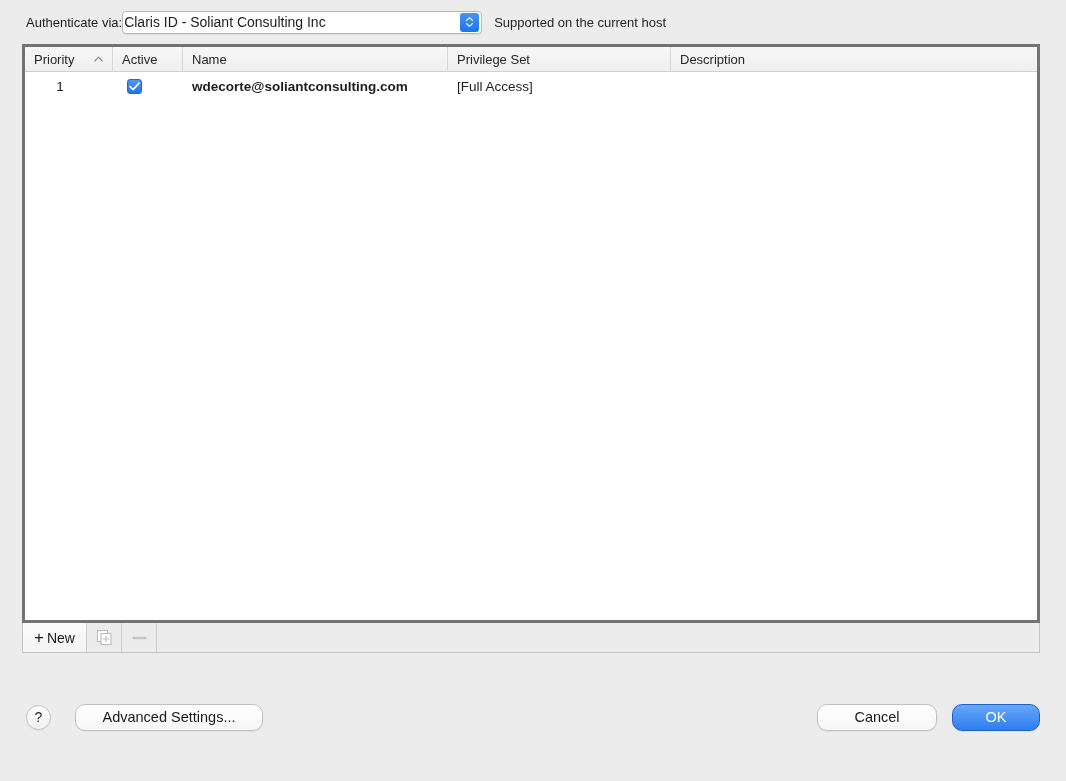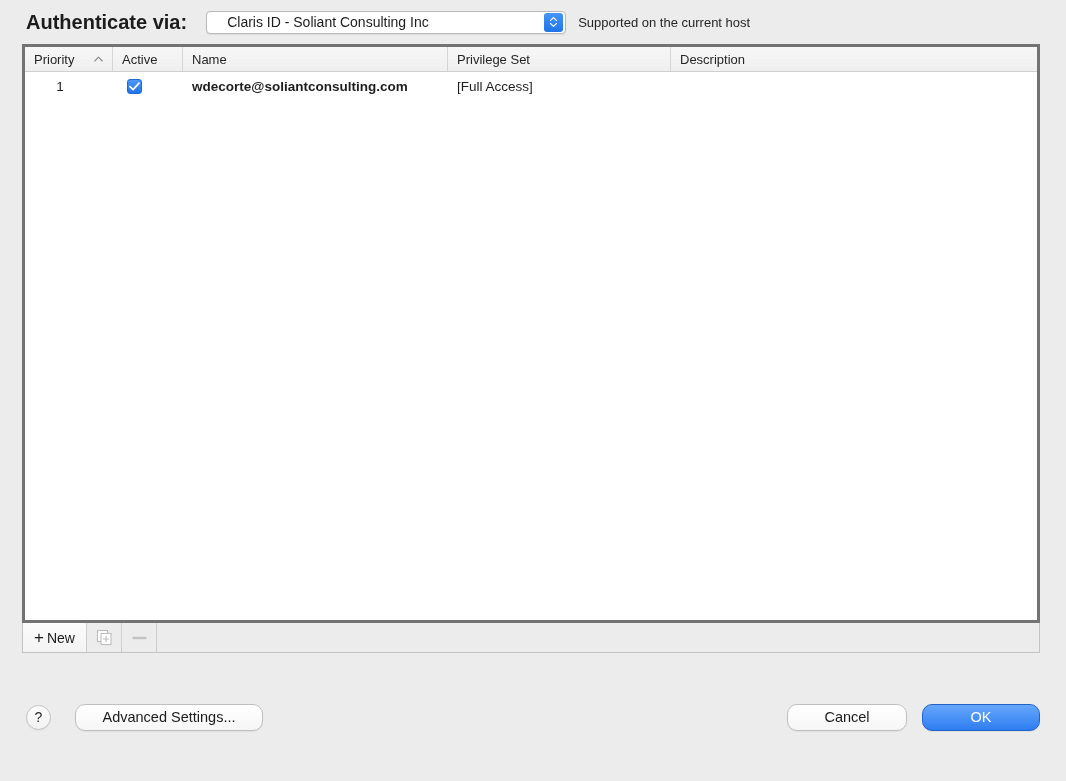--- a/index.html
+++ b/index.html
@@ -70,41 +70,41 @@
   
   #auth-row {
     flex: 0 0 auto;
     height: 44px;
     display: flex;
     align-items: center;
     padding: 0 0 0 26px;
     box-sizing: border-box;
   }
   #auth-label {
-    font-size: 20px;
-    font-weight: bold;
+    font-size: 13px;
+    font-weight: normal;
     color: #1c1c1c;
-    margin-right: 19px;
+    margin-right: 0;
   }
   #auth-select {
     position: relative;
     width: 360px;
     height: 23px;
     background: #ffffff;
     border: 1px solid #b9b9b9;
     border-radius: 4px;
     box-shadow: 0 1px 1px rgba(0,0,0,0.07);
     display: flex;
     align-items: center;
     box-sizing: border-box;
   }
   #auth-select-value {
     font-size: 14px;
     color: #1c1c1c;
-    padding-left: 20px;
+    padding-left: 1px;
     white-space: nowrap;
     overflow: hidden;
   }
   #auth-stepper {
     position: absolute;
     right: 2px;
     top: 1px;
     width: 19px;
     height: 19px;
     border-radius: 3px;
@@ -302,21 +302,21 @@
     box-shadow: 0 1px 1px rgba(0,0,0,0.06);
     white-space: nowrap;
   }
   #advanced-settings-button {
     width: 188px;
     margin-left: 24px;
   }
   #footer-spacer { flex: 1 1 auto; }
   #cancel-button { width: 120px; }
   #ok-button {
-    width: 118px;
+    width: 88px;
     margin-left: 15px;
     background: linear-gradient(to bottom, #66a7fb 0%, #2e7df0 100%);
     border: 1px solid #2063c8;
     color: #ffffff;
   }
 </style>
 </head>
 <body>
 
 <div id="window">

